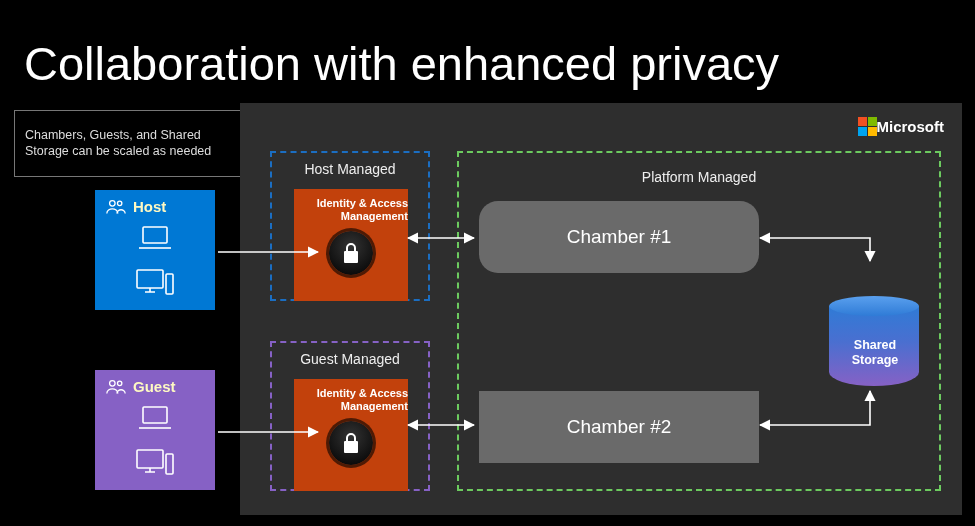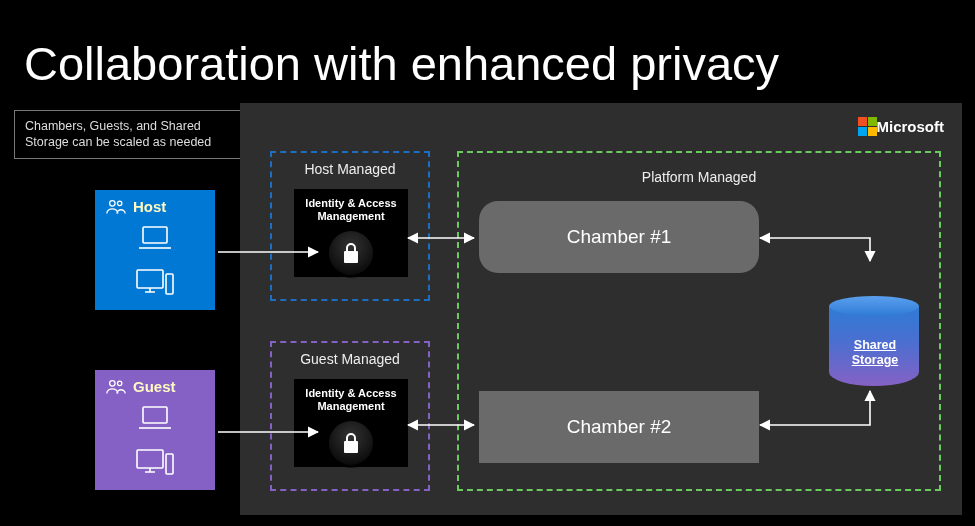--- a/index.html
+++ b/index.html
@@ -19,21 +19,21 @@
     font-size: 47px;
     font-weight: 400;
     margin-top: 20px;
   }
   .note {
     position: absolute;
     left: 14px;
     top: 110px;
     width: 228px;
     border: 1px solid #777;
-    padding: 7px 10px;
+    padding: 16px 10px;
     font-size: 12.5px;
     line-height: 1.3;
     color: #ddd;
   }
   .canvas {
     position: absolute;
     left: 240px;
     top: 103px;
     width: 722px;
     height: 412px;
@@ -75,23 +75,23 @@
     height: 150px;
     border: 2px dashed;
     text-align: center;
   }
   .managed.hostm { left: 30px; top: 48px; border-color: #1b6ec2; }
   .managed.guestm { left: 30px; top: 238px; border-color: #8661C5; }
   .managed .caption { font-size: 14px; margin-top: 8px; color: #eee; }
   .iam {
     position: absolute;
     left: 22px; top: 36px;
-    width: 114px; height: 88px;
-    background: #000000;
-    text-align: center;
+    width: 114px; height: 112px;
+    background: #c2410c;
+    text-align: right;
     padding-top: 8px;
   }
   .iam .txt { font-size: 11px; font-weight: 600; line-height: 1.2; }
   .lockcircle {
     width: 44px; height: 44px; border-radius: 50%;
     background: radial-gradient(circle at 50% 35%, #333, #000);
     margin: 8px auto 0 auto;
     display: flex; align-items: center; justify-content: center;
     box-shadow: 0 0 0 3px rgba(0,0,0,.6);
   }
@@ -131,21 +131,21 @@
     margin-top: 10px;
   }
   .storage .cyl::before {
     content: "";
     position: absolute; left: 0; top: -10px; width: 90px; height: 20px;
     background: linear-gradient(180deg,#5aa0ee,#2f7bd6);
     border-radius: 50%;
   }
   .storage .slabel {
     position: absolute; top: 42px; left: 0; right: 0;
-    font-size: 12.5px; font-weight: 600; color: #fff; line-height: 1.2; text-decoration: underline;
+    font-size: 12.5px; font-weight: 600; color: #fff; line-height: 1.2;
   }
 
   
   svg.wires { position: absolute; left: 0; top: 0; pointer-events: none; }
 </style>
 </head>
 <body>
 
 <div class="title">Collaboration with enhanced privacy</div>
 

